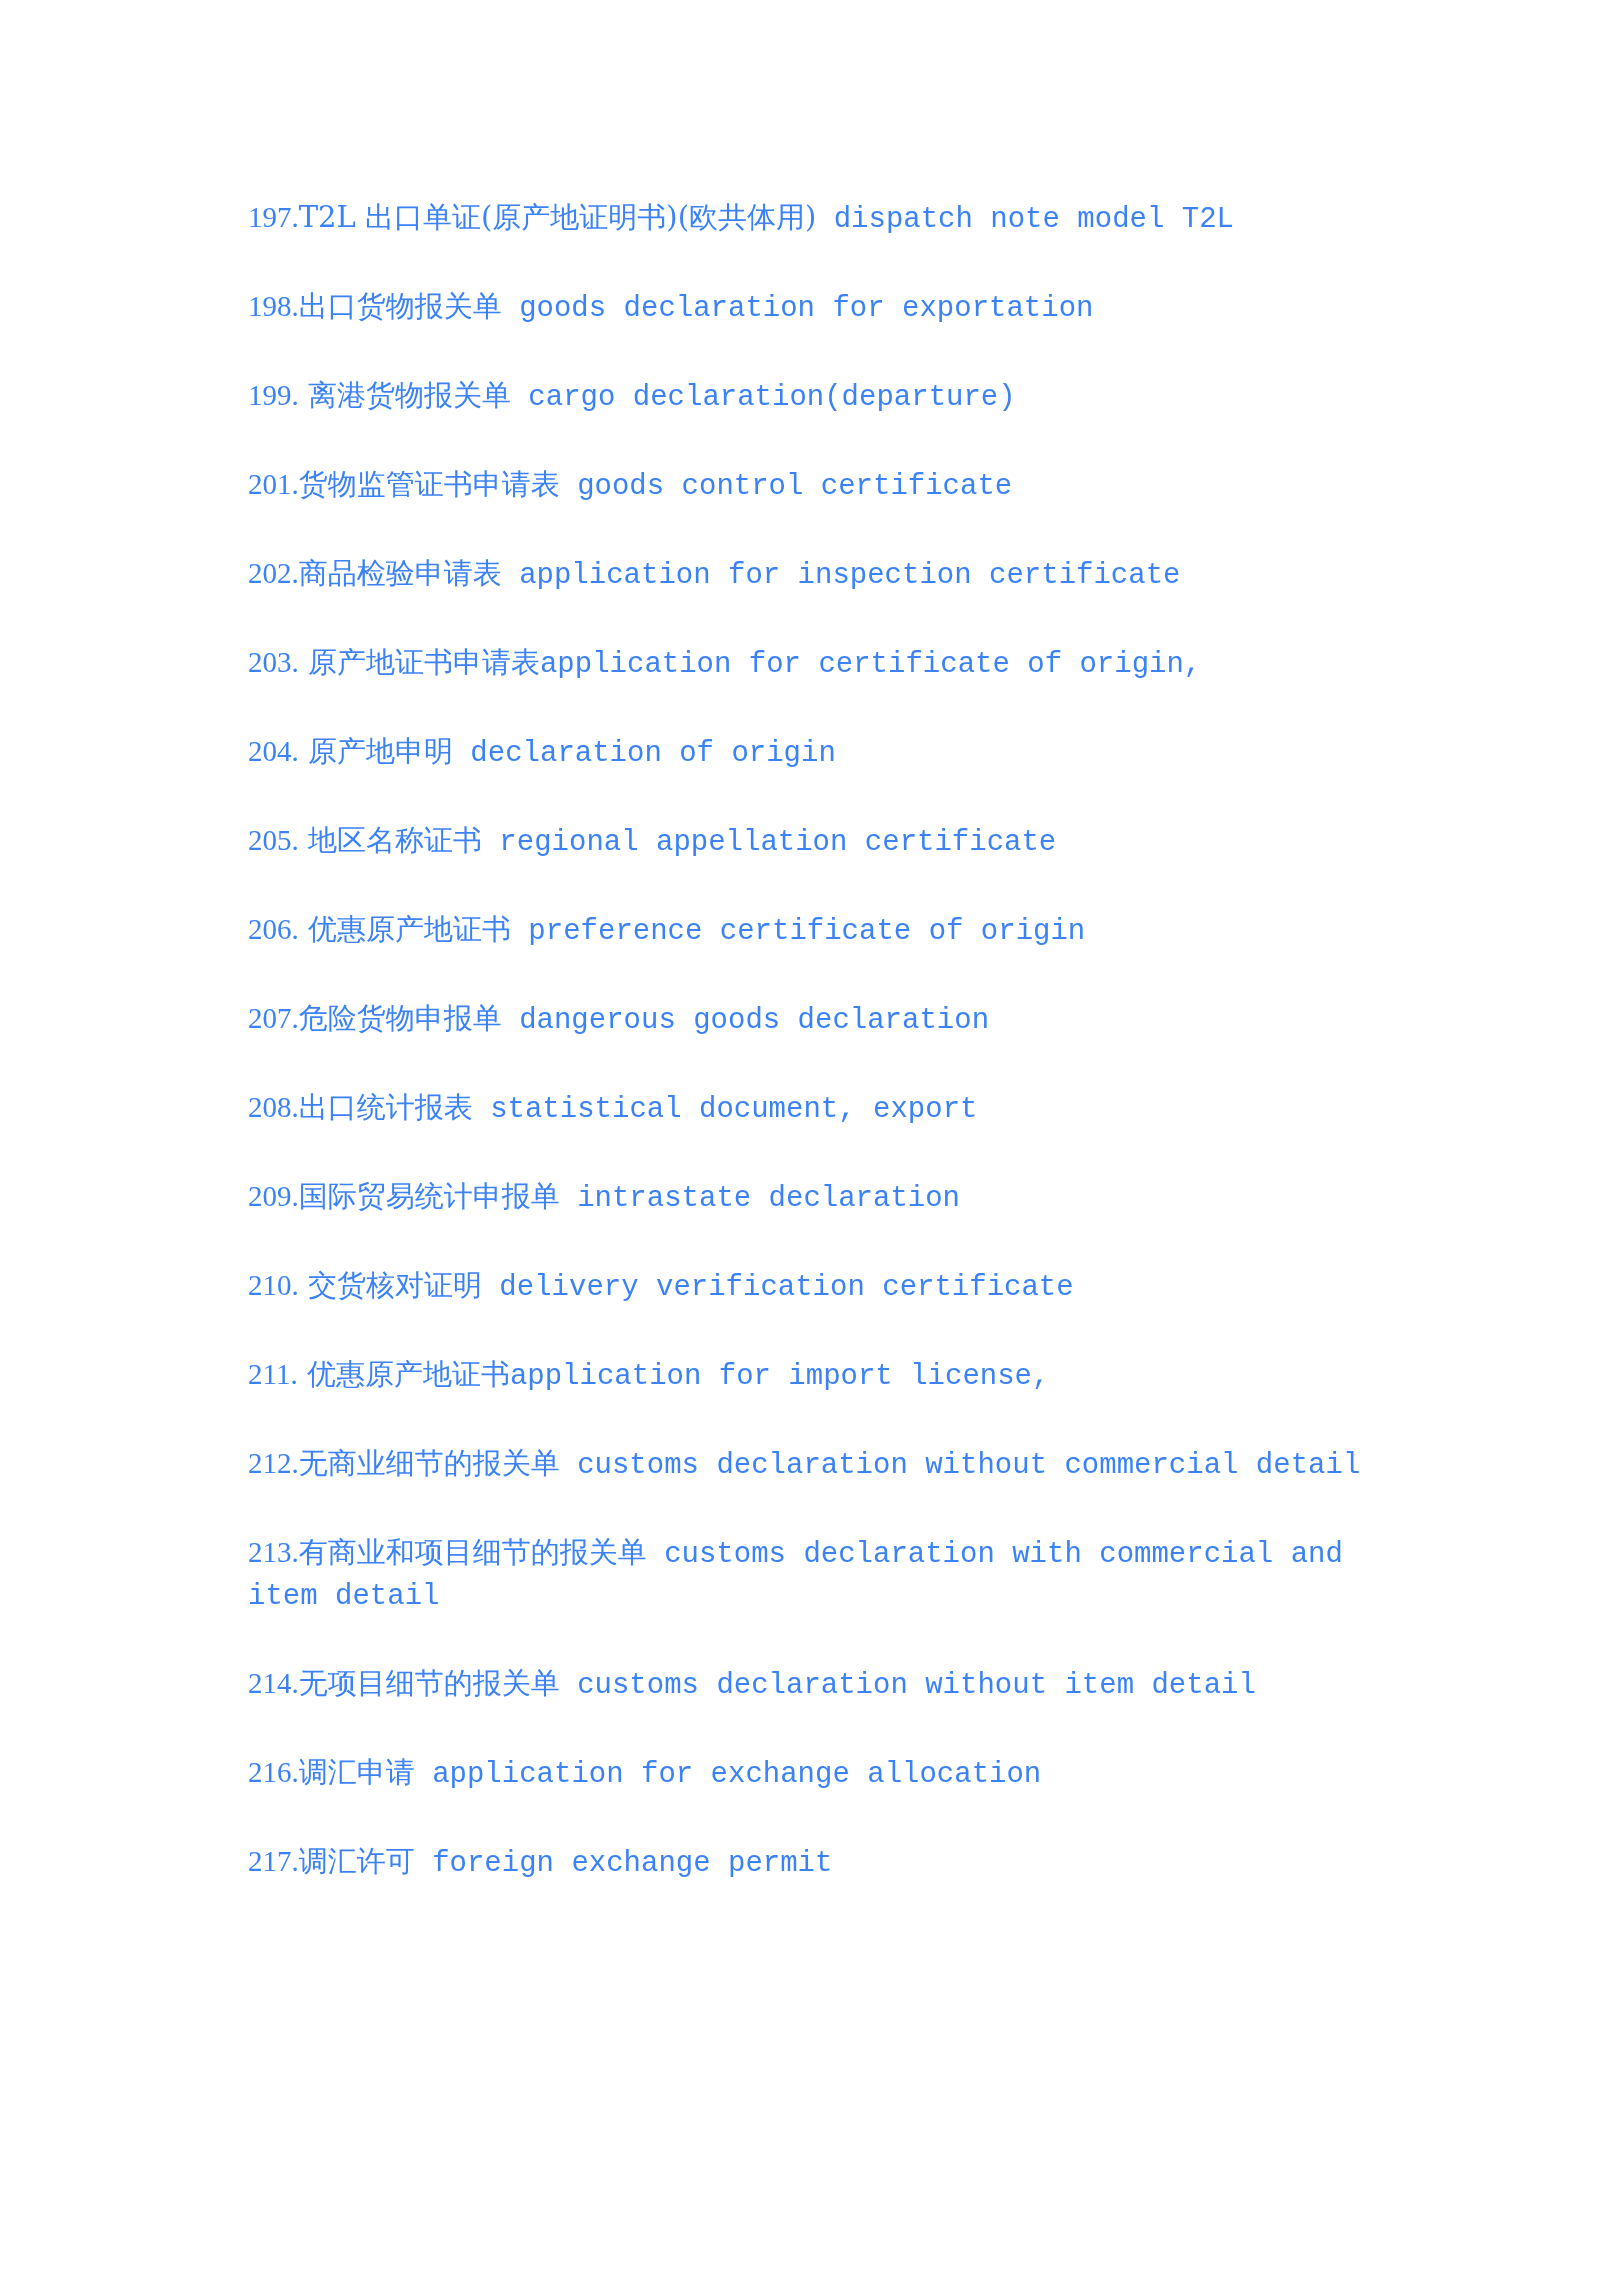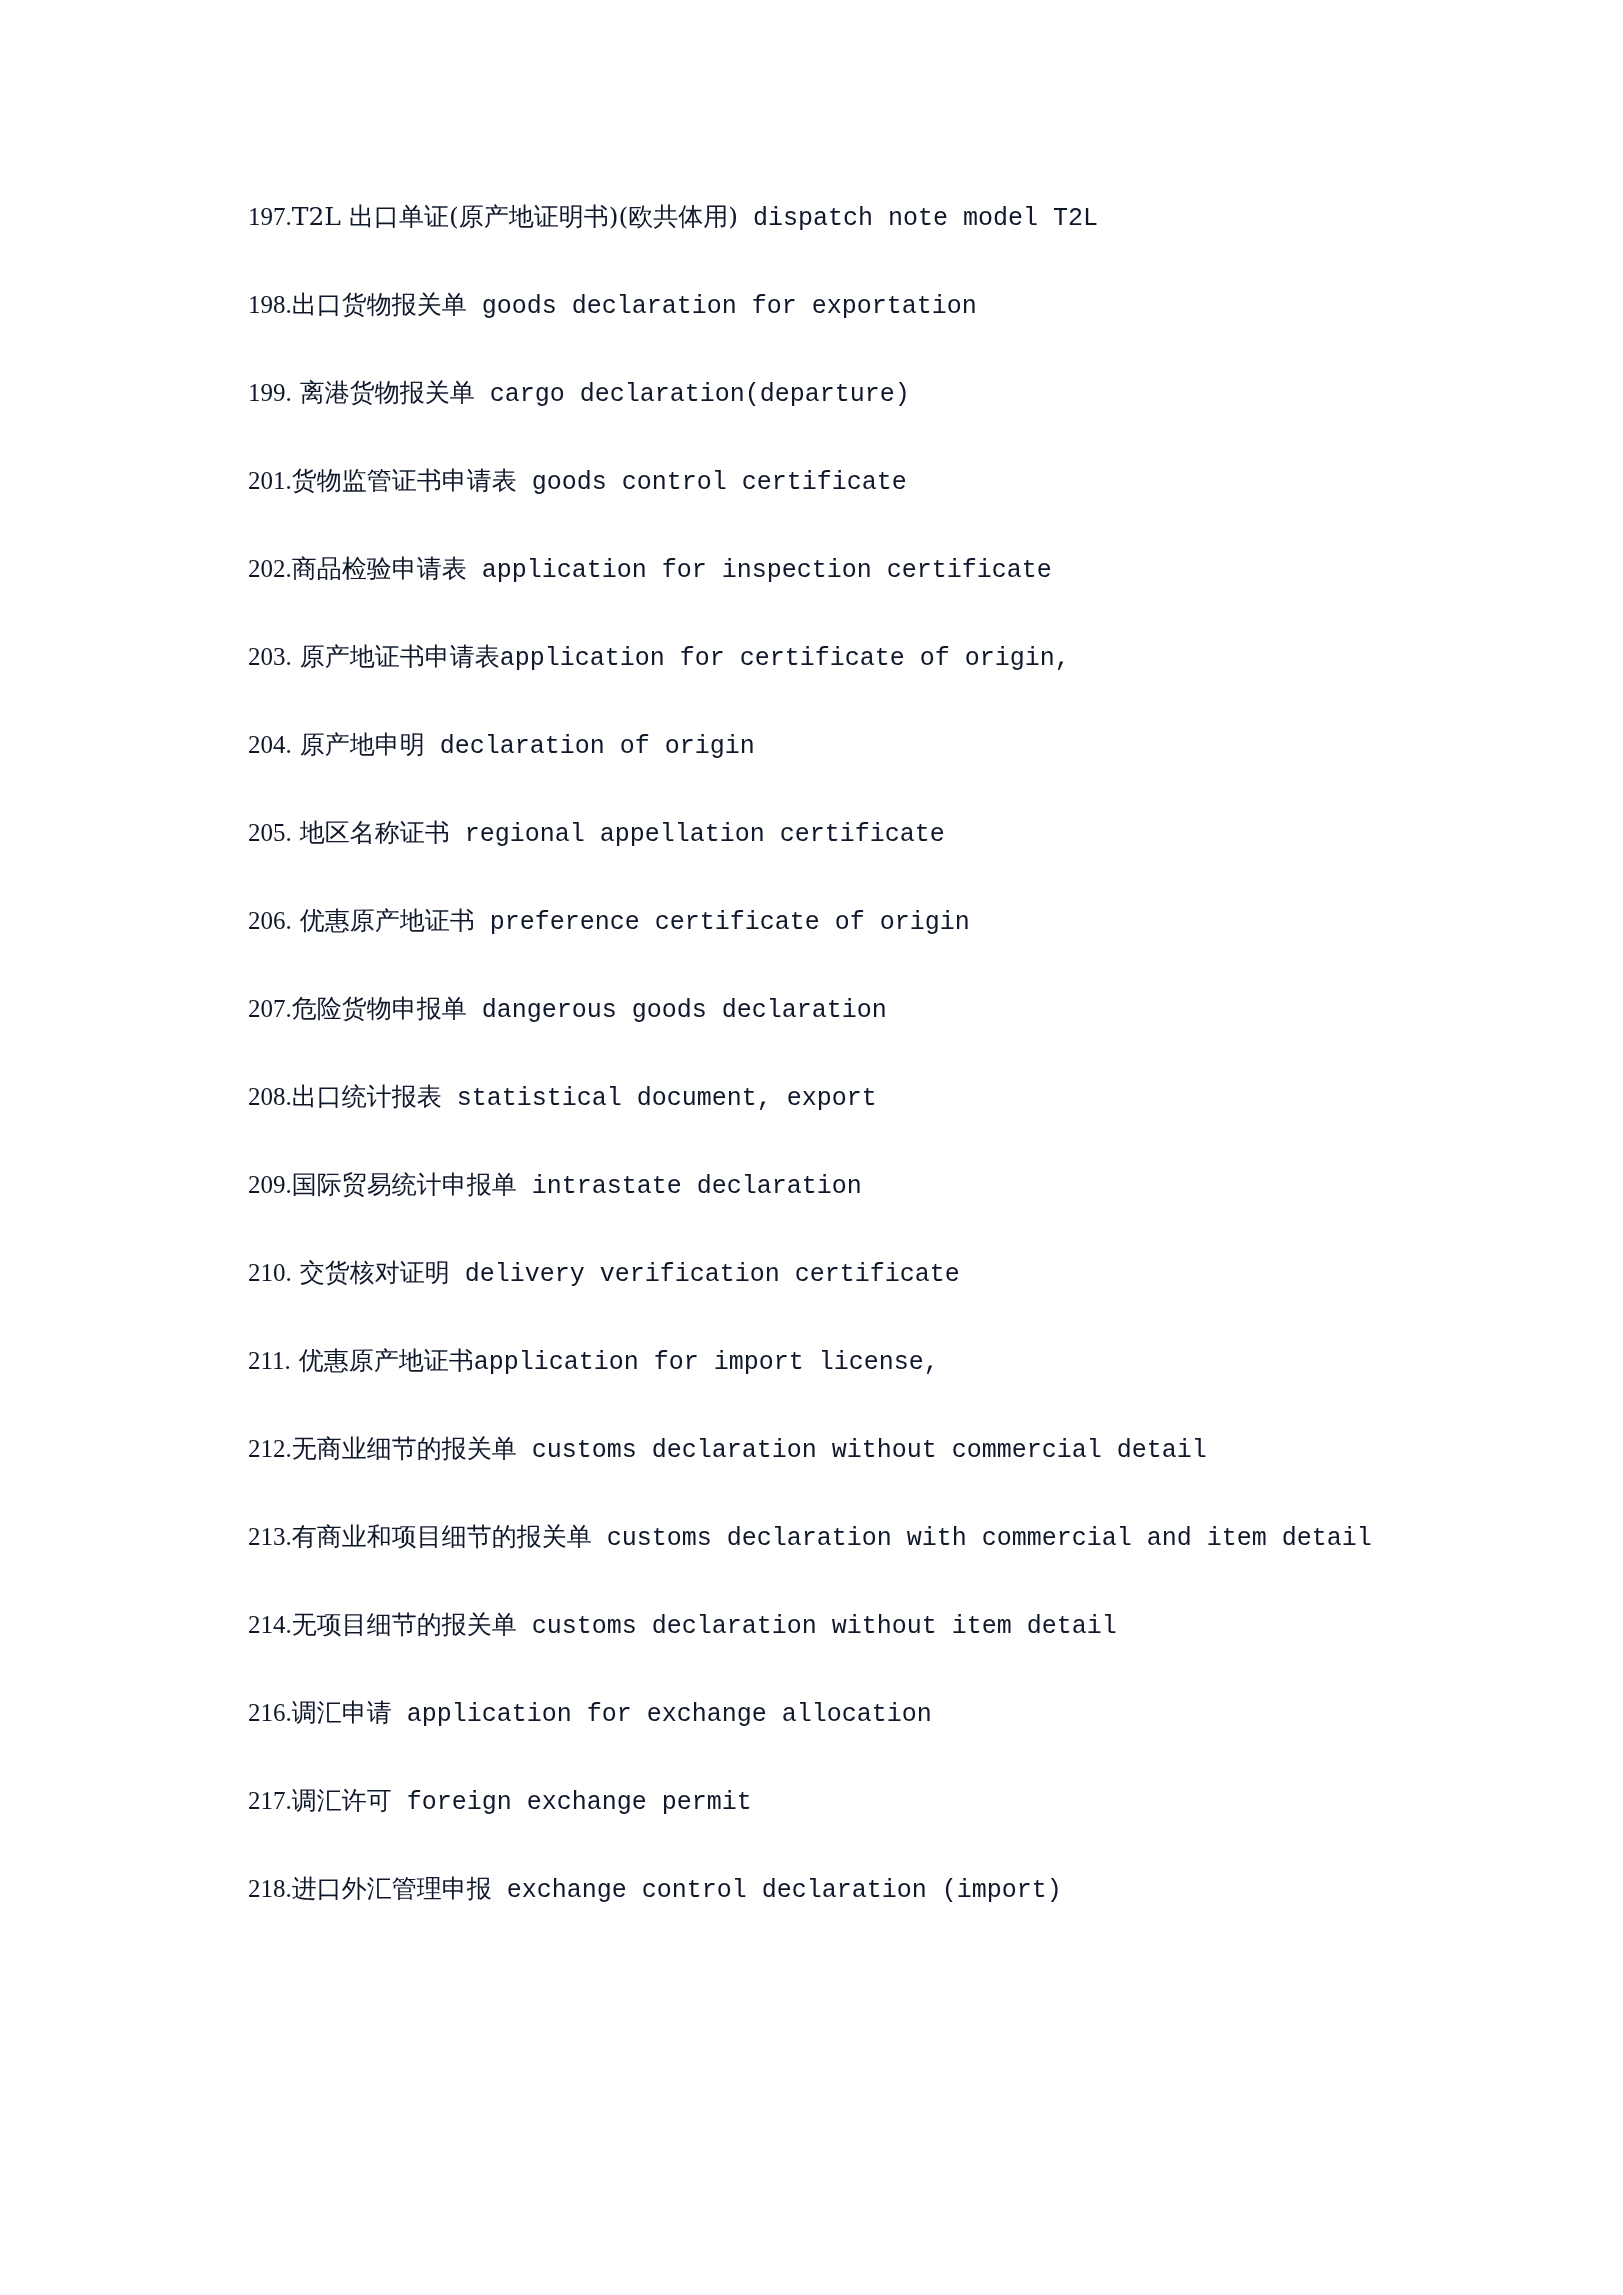--- a/index.html
+++ b/index.html
@@ -22,23 +22,23 @@
       background: #ffffff;
     }
     .entry-list {
       position: absolute;
       left: 248px;
       top: 196px;
       width: 1152px;
     }
     .entry {
       font-family: "Liberation Mono", "DejaVu Sans Mono", monospace;
-      font-size: 25px;
+      font-size: 29px;
       line-height: 42px;
-      color: #0f172a;
+      color: #3b82f6;
       margin: 0 0 44px 0;
       white-space: pre-wrap;
       word-break: normal;
     }
     .entry .num {
       font-family: "Liberation Serif", "DejaVu Serif", serif;
     }
     .entry .zh {
       font-family: "DejaVu Serif", "Liberation Serif", serif;
     }
@@ -60,16 +60,15 @@
     <p class="entry"><span class="num">207.</span><span class="zh">危险货物申报单</span><span class="en"> dangerous goods declaration</span></p>
     <p class="entry"><span class="num">208.</span><span class="zh">出口统计报表</span><span class="en"> statistical document, export</span></p>
     <p class="entry"><span class="num">209.</span><span class="zh">国际贸易统计申报单</span><span class="en"> intrastate declaration</span></p>
     <p class="entry"><span class="num">210.</span><span class="zh"> 交货核对证明</span><span class="en"> delivery verification certificate</span></p>
     <p class="entry"><span class="num">211.</span><span class="zh"> 优惠原产地证书</span><span class="en">application for import license,</span></p>
     <p class="entry"><span class="num">212.</span><span class="zh">无商业细节的报关单</span><span class="en"> customs declaration without commercial detail</span></p>
     <p class="entry"><span class="num">213.</span><span class="zh">有商业和项目细节的报关单</span><span class="en"> customs declaration with commercial and item detail</span></p>
     <p class="entry"><span class="num">214.</span><span class="zh">无项目细节的报关单</span><span class="en"> customs declaration without item detail</span></p>
     <p class="entry"><span class="num">216.</span><span class="zh">调汇申请</span><span class="en"> application for exchange allocation</span></p>
     <p class="entry"><span class="num">217.</span><span class="zh">调汇许可</span><span class="en"> foreign exchange permit</span></p>
-    <p class="entry"><span class="num">218.</span><span class="zh">进口外汇管理申报</span><span class="en"> exchange control declaration (import)</span></p>
   </div>
 </div>
 
 
 </body></html>

